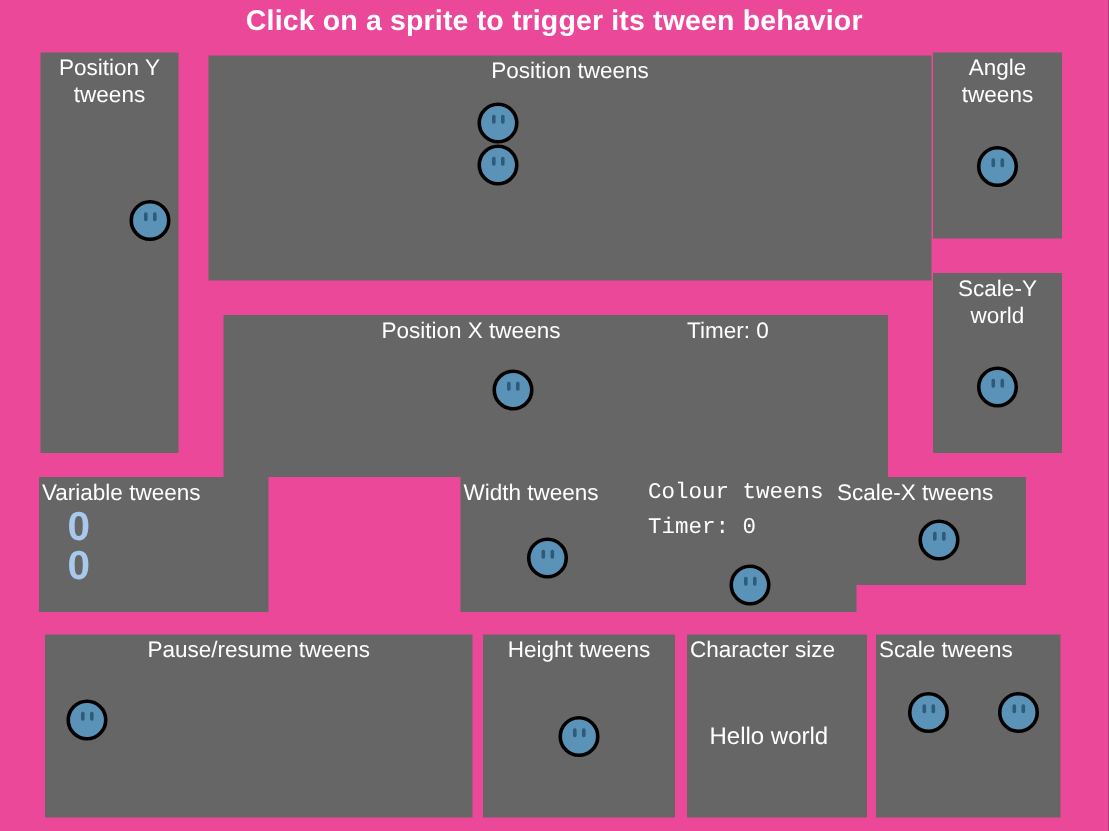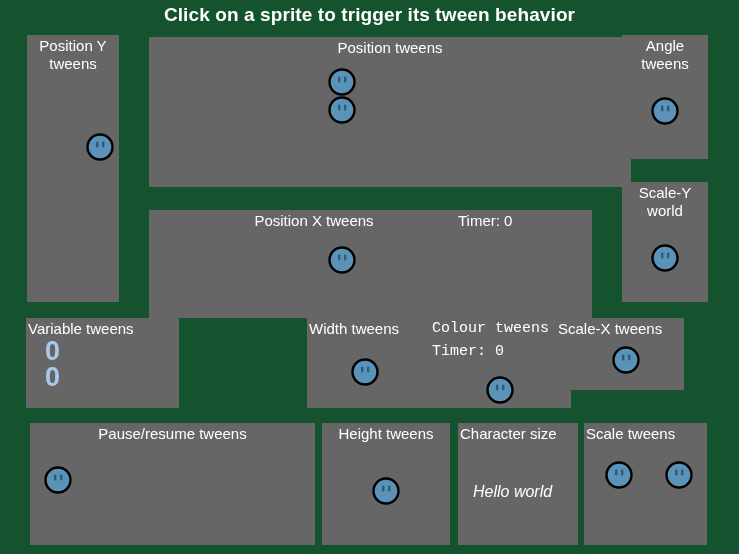--- a/index.html
+++ b/index.html
@@ -13,21 +13,21 @@
     overflow: hidden;
     font-family: "Liberation Sans", sans-serif;
     position: relative;
     color: #ffffff;
   }
   #app {
     position: absolute;
     left: 0; top: 0;
     width: 739px;
     height: 554px;
-    background: #14532d;
+    background: #ec4899;
   }
   .app-title {
     position: absolute;
     left: 0;
     top: 4px;
     width: 739px;
     text-align: center;
     font-size: 19px;
     font-weight: bold;
     color: #ffffff;
@@ -67,21 +67,20 @@
     font-weight: bold;
     color: #a9c9ec;
     line-height: 27px;
     white-space: nowrap;
   }
   .body-text {
     position: absolute;
     font-size: 16px;
     color: #ffffff;
     white-space: nowrap;
-    font-style: italic;
   }
   .sprite {
     position: absolute;
     width: 28px;
     height: 28px;
   }
   .sprite svg { display: block; width: 28px; height: 28px; }
 </style>
 </head>
 <body>
@@ -95,21 +94,21 @@
 tweens</div>
     <div class="sprite" style="left:59px; top:98px;">
       <svg viewBox="0 0 28 28">
           <circle cx="14" cy="14" r="12.5" fill="#5b93b8" stroke="#000000" stroke-width="2.4"></circle>
           <rect x="10" y="8.5" width="2.4" height="6" rx="1.1" fill="#2f5b7a"></rect>
           <rect x="16" y="8.5" width="2.4" height="6" rx="1.1" fill="#2f5b7a"></rect>
         </svg>
     </div>
   </div>
 
-  <div class="panel" style="left:149px; top:37px; width:482px; height:150px;padding-left:12px;">
+  <div class="panel" style="left:139px; top:37px; width:482px; height:150px;padding-left:12px;">
     <div class="panel-title">Position tweens</div>
     <div class="sprite" style="left:179px; top:31px;">
       <svg viewBox="0 0 28 28">
           <circle cx="14" cy="14" r="12.5" fill="#5b93b8" stroke="#000000" stroke-width="2.4"></circle>
           <rect x="10" y="8.5" width="2.4" height="6" rx="1.1" fill="#2f5b7a"></rect>
           <rect x="16" y="8.5" width="2.4" height="6" rx="1.1" fill="#2f5b7a"></rect>
         </svg>
     </div>
     <div class="sprite" style="left:179px; top:59px;">
       <svg viewBox="0 0 28 28">

